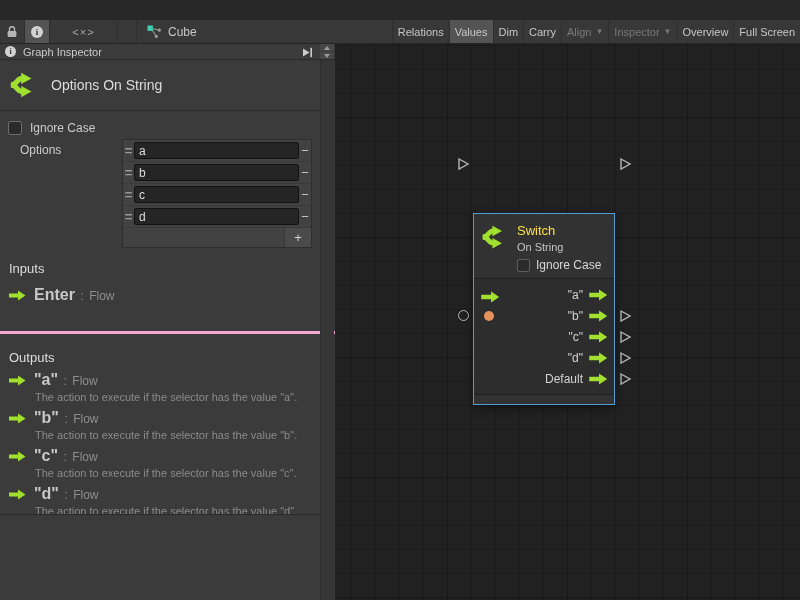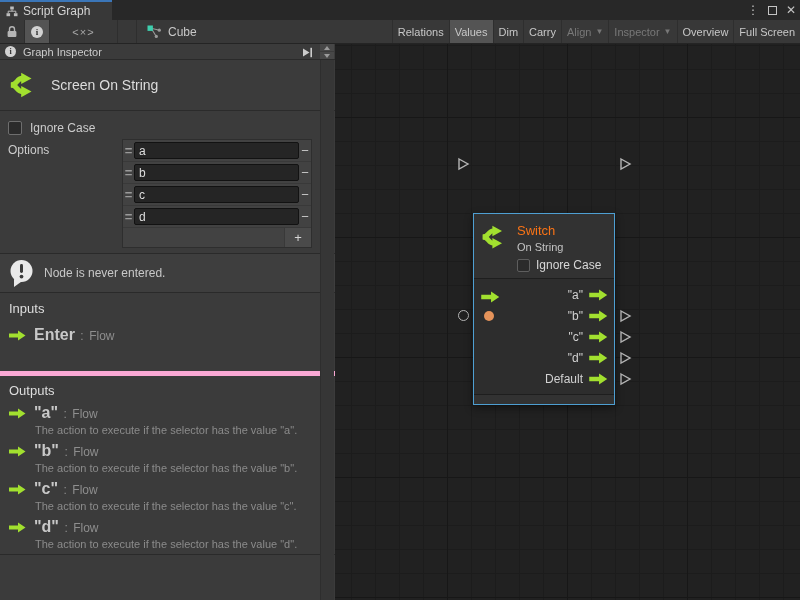--- a/index.html
+++ b/index.html
@@ -64,21 +64,21 @@
 
   .title-sec { height:51px; border-bottom:1px solid #2b2b2b; display:flex; align-items:center;
                gap:12px; padding-left:9px; flex:none; }
   .title-text { font-size:14px; color:#dcdcdc; }
 
   .props-sec { height:142px; flex:none; position:relative; padding-right:16px; }
   .cb-row { display:flex; align-items:center; gap:8px; margin:10px 0 0 8px; }
   .checkbox { width:14px; height:14px; background:#2b2b2b; border:1px solid #6e6e6e; border-radius:2px; }
   .cb-label { font-size:12px; color:#cccccc; }
   .opt-row { display:flex; margin-top:4px; }
-  .opt-label { width:122px; padding:4px 0 0 8px; font-size:12px; color:#cccccc; }
+  .opt-label { width:122px; padding:4px 0 0 20px; font-size:12px; color:#cccccc; }
   .opt-list { width:190px; background:#424242; border:1px solid #2e2e2e; }
   .opt-item { height:22px; display:flex; align-items:center; border-bottom:1px solid #393939; }
   .drag-handle { width:24px; text-align:center; color:#9a9a9a; font-size:13px; font-weight:bold; }
   .opt-input { flex:1; height:17px; background:#252525; border:1px solid #121212; border-radius:2px;
                color:#dedede; font-size:12px; padding:0 4px; font-family:"Liberation Sans",sans-serif; outline:none; }
   .minus-btn { width:26px; text-align:center; color:#cccccc; font-size:13px; }
   .opt-footer { height:19px; display:flex; justify-content:flex-end; align-items:center; }
   .plus-btn { width:27px; height:19px; background:#4a4a4a; border-left:1px solid #393939;
               color:#d6d6d6; font-size:13px; display:flex; align-items:center; justify-content:center; }
 
@@ -88,77 +88,61 @@
 
   .inputs-sec { height:78px; flex:none; padding:8px 0 0 9px; }
   .sec-title { font-size:13px; color:#dedede; }
   .port-row { display:flex; align-items:center; gap:8px; margin:10px 0 0 0; }
   .port-name { font-size:16px; font-weight:bold; color:#c8c8c8; }
   .port-sep { font-size:12px; color:#8e8e8e; margin:0 1px; }
   .port-type { font-size:12px; color:#8e8e8e; }
   .orange-dot { width:9px; height:9px; border-radius:50%; background:#e5935a; margin:0 4px; }
   .flow-ico { display:flex; align-items:center; }
 
-  .outputs-sec { height:183px; flex:none; border-top:5px solid #f9a8d4; padding:7px 0 0 9px;
+  .outputs-sec { height:183px; flex:none; border-top:3px solid #f9a8d4; padding:16px 0 0 9px;
                  overflow:hidden; }
   .port-desc { font-size:11px; color:#8b8b8b; margin:2px 0 4px 26px; }
   .outputs-sec .port-row { margin-top:6px; }
 
   .insp-rest { flex:1; border-top:1px solid #2a2a2a; background:#3b3b3b; }
 
   
   .canvas { position:absolute; left:335px; top:44px; width:465px; height:556px; background:#212121;
             background-image:
               linear-gradient(#171717 1px, transparent 1px),
               linear-gradient(90deg,#171717 1px, transparent 1px),
               linear-gradient(#1c1c1c 1px, transparent 1px),
               linear-gradient(90deg,#1c1c1c 1px, transparent 1px);
             background-size:120px 120px,120px 120px,24px 24px,24px 24px;
             background-position:112px 73px,112px 73px,16px 1px,16px 1px; }
 
   .node { position:absolute; left:138px; top:169px; width:142px; height:192px;
           border:1px solid #4e9fd2; background:#2d2d2d; box-shadow:0 3px 8px rgba(0,0,0,.45); }
   .node-header { height:65px; background:#323232; border-bottom:1px solid #1e1e1e; position:relative; }
-  .node-title { position:absolute; left:43px; top:9px; font-size:13px; color:#f97316; }
+  .node-title { position:absolute; left:43px; top:9px; font-size:13px; color:#fde047; }
   .node-subtitle { position:absolute; left:43px; top:27px; font-size:11px; color:#c4c4c4; }
   .node-cb { position:absolute; left:43px; top:44px; display:flex; align-items:center; gap:6px; }
   .node-cb .checkbox { width:13px; height:13px; border-color:#5e5e5e; }
   .node-cb-label { font-size:12px; color:#d8d8d8; }
   .node-icon { position:absolute; left:7px; top:9px; }
   .node-body { padding-top:5px; }
   .nrow { height:21px; position:relative; }
   .nrow .in-ico { position:absolute; left:7px; top:5px; }
   .nrow .out { position:absolute; right:6px; top:0; height:21px; display:flex; align-items:center; gap:6px; }
   .nrow .out-label { font-size:12px; color:#d2d2d2; }
   .node-footer { position:absolute; left:0; right:0; bottom:0; height:10px; background:#323232;
                  border-top:1px solid #1e1e1e; }
   .conn { position:absolute; }
   .hollow-circle { width:11px; height:11px; border:1.4px solid #b5b5b5; border-radius:50%; }
 </style>
 </head>
 <body>
 
 <div class="win">
 
-  <div class="tabbar">
-    <div class="tab">
-      <svg width="12" height="11" viewBox="0 0 12 11">
-        <rect x="4.2" y="0.5" width="3.6" height="3" fill="#bcbcbc"></rect>
-        <path d="M6 3.5 V5.2 M2.2 7 V5.2 H9.8 V7" stroke="#bcbcbc" stroke-width="1" fill="none"></path>
-        <rect x="0.5" y="7.2" width="3.6" height="3" fill="#bcbcbc"></rect>
-        <rect x="7.9" y="7.2" width="3.6" height="3" fill="#bcbcbc"></rect>
-      </svg>
-      <span class="tab-label">Script Graph</span>
-    </div>
-    <div class="winctl">
-      <span class="dots">⋮</span>
-      <span class="maxbox"></span>
-      <span class="closex">✕</span>
-    </div>
-  </div>
 
   <div class="toolbar">
     <div class="tb-left">
       <div class="tbtn icononly">
         <svg width="12" height="13" viewBox="0 0 12 13">
           <path d="M3.5 6 V4.3 a2.5 2.5 0 0 1 5 0 V6" stroke="#b5b5b5" stroke-width="1.4" fill="none"></path>
           <rect x="1.6" y="6" width="8.8" height="6" rx="1" fill="#b5b5b5"></rect>
         </svg>
       </div>
       <div class="tbtn icononly active">
@@ -214,21 +198,21 @@
       </div>
     </div>
 
     <div class="title-sec">
       <svg width="30" height="30" viewBox="0 0 32 32">
         <path d="M2 16 C 9 16, 8 9, 14 9" stroke="#a2e02f" stroke-width="5.5" fill="none"></path>
         <path d="M2 16 C 9 16, 8 23, 14 23" stroke="#a2e02f" stroke-width="5.5" fill="none"></path>
         <polygon points="13,3 24,9 13,15" fill="#a2e02f"></polygon>
         <polygon points="13,17 24,23 13,29" fill="#a2e02f"></polygon>
       </svg>
-      <span class="title-text">Screen On String</span>
+      <span class="title-text">Options On String</span>
     </div>
 
     <div class="props-sec">
       <div class="cb-row">
         <div class="checkbox"></div>
         <span class="cb-label">Ignore Case</span>
       </div>
       <div class="opt-row">
         <div class="opt-label">Options</div>
         <div class="opt-list">
@@ -252,29 +236,20 @@
             <input class="opt-input" value="d" style="">
             <span class="minus-btn">−</span>
           </div>
           <div class="opt-footer">
             <div class="plus-btn">+</div>
           </div>
         </div>
       </div>
     </div>
 
-    <div class="warn-sec">
-      <svg width="27" height="29" viewBox="0 0 27 29">
-        <circle cx="13.5" cy="12" r="11" fill="#e9e9e9"></circle>
-        <polygon points="6,20 6,28 15,21.5" fill="#e9e9e9"></polygon>
-        <rect x="12" y="5" width="3" height="9" rx="1.4" fill="#3a3a3a"></rect>
-        <circle cx="13.5" cy="17.6" r="1.9" fill="#3a3a3a"></circle>
-      </svg>
-      <span class="warn-text">Node is never entered.</span>
-    </div>
 
     <div class="inputs-sec">
       <div class="sec-title">Inputs</div>
       <div class="port-row">
         <span class="flow-ico">
           <svg width="17" height="11" viewBox="0 0 17 11">
               <path d="M0 3.5 h9 V0.5 L16.5 5.5 L9 10.5 V7.5 H0 Z" fill="#a2e02f"></path>
             </svg>
         </span>
         <span>

